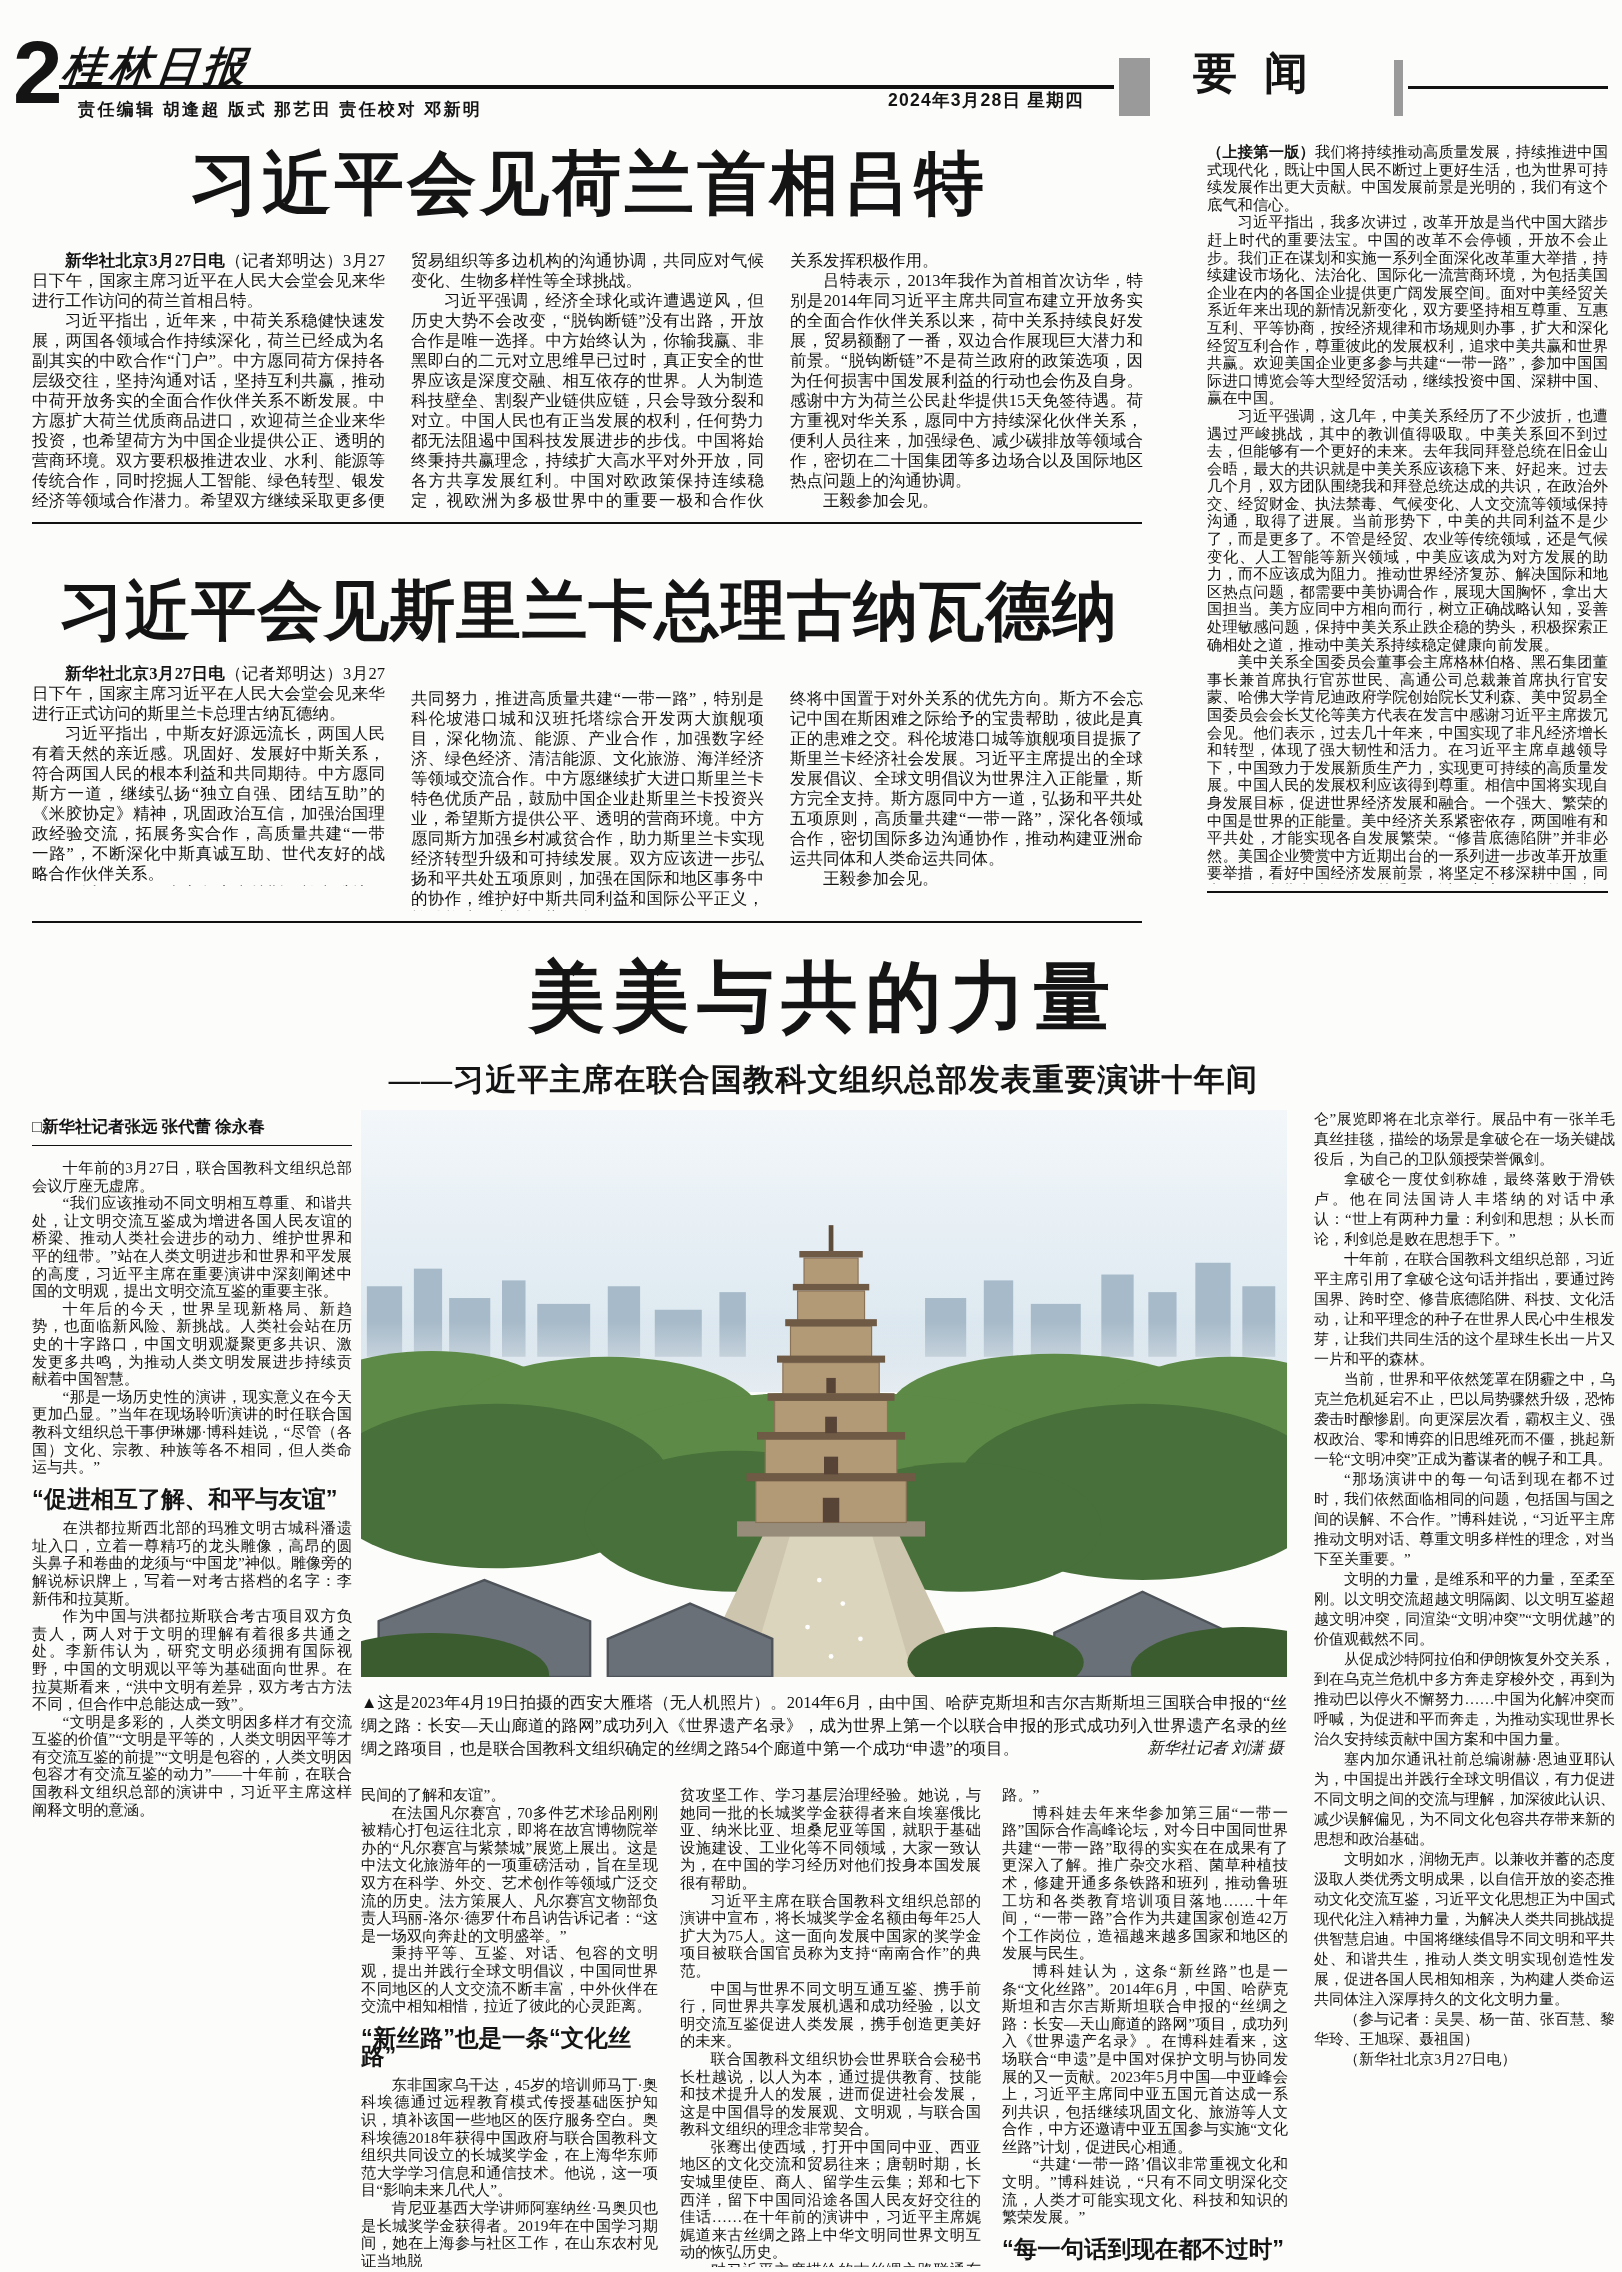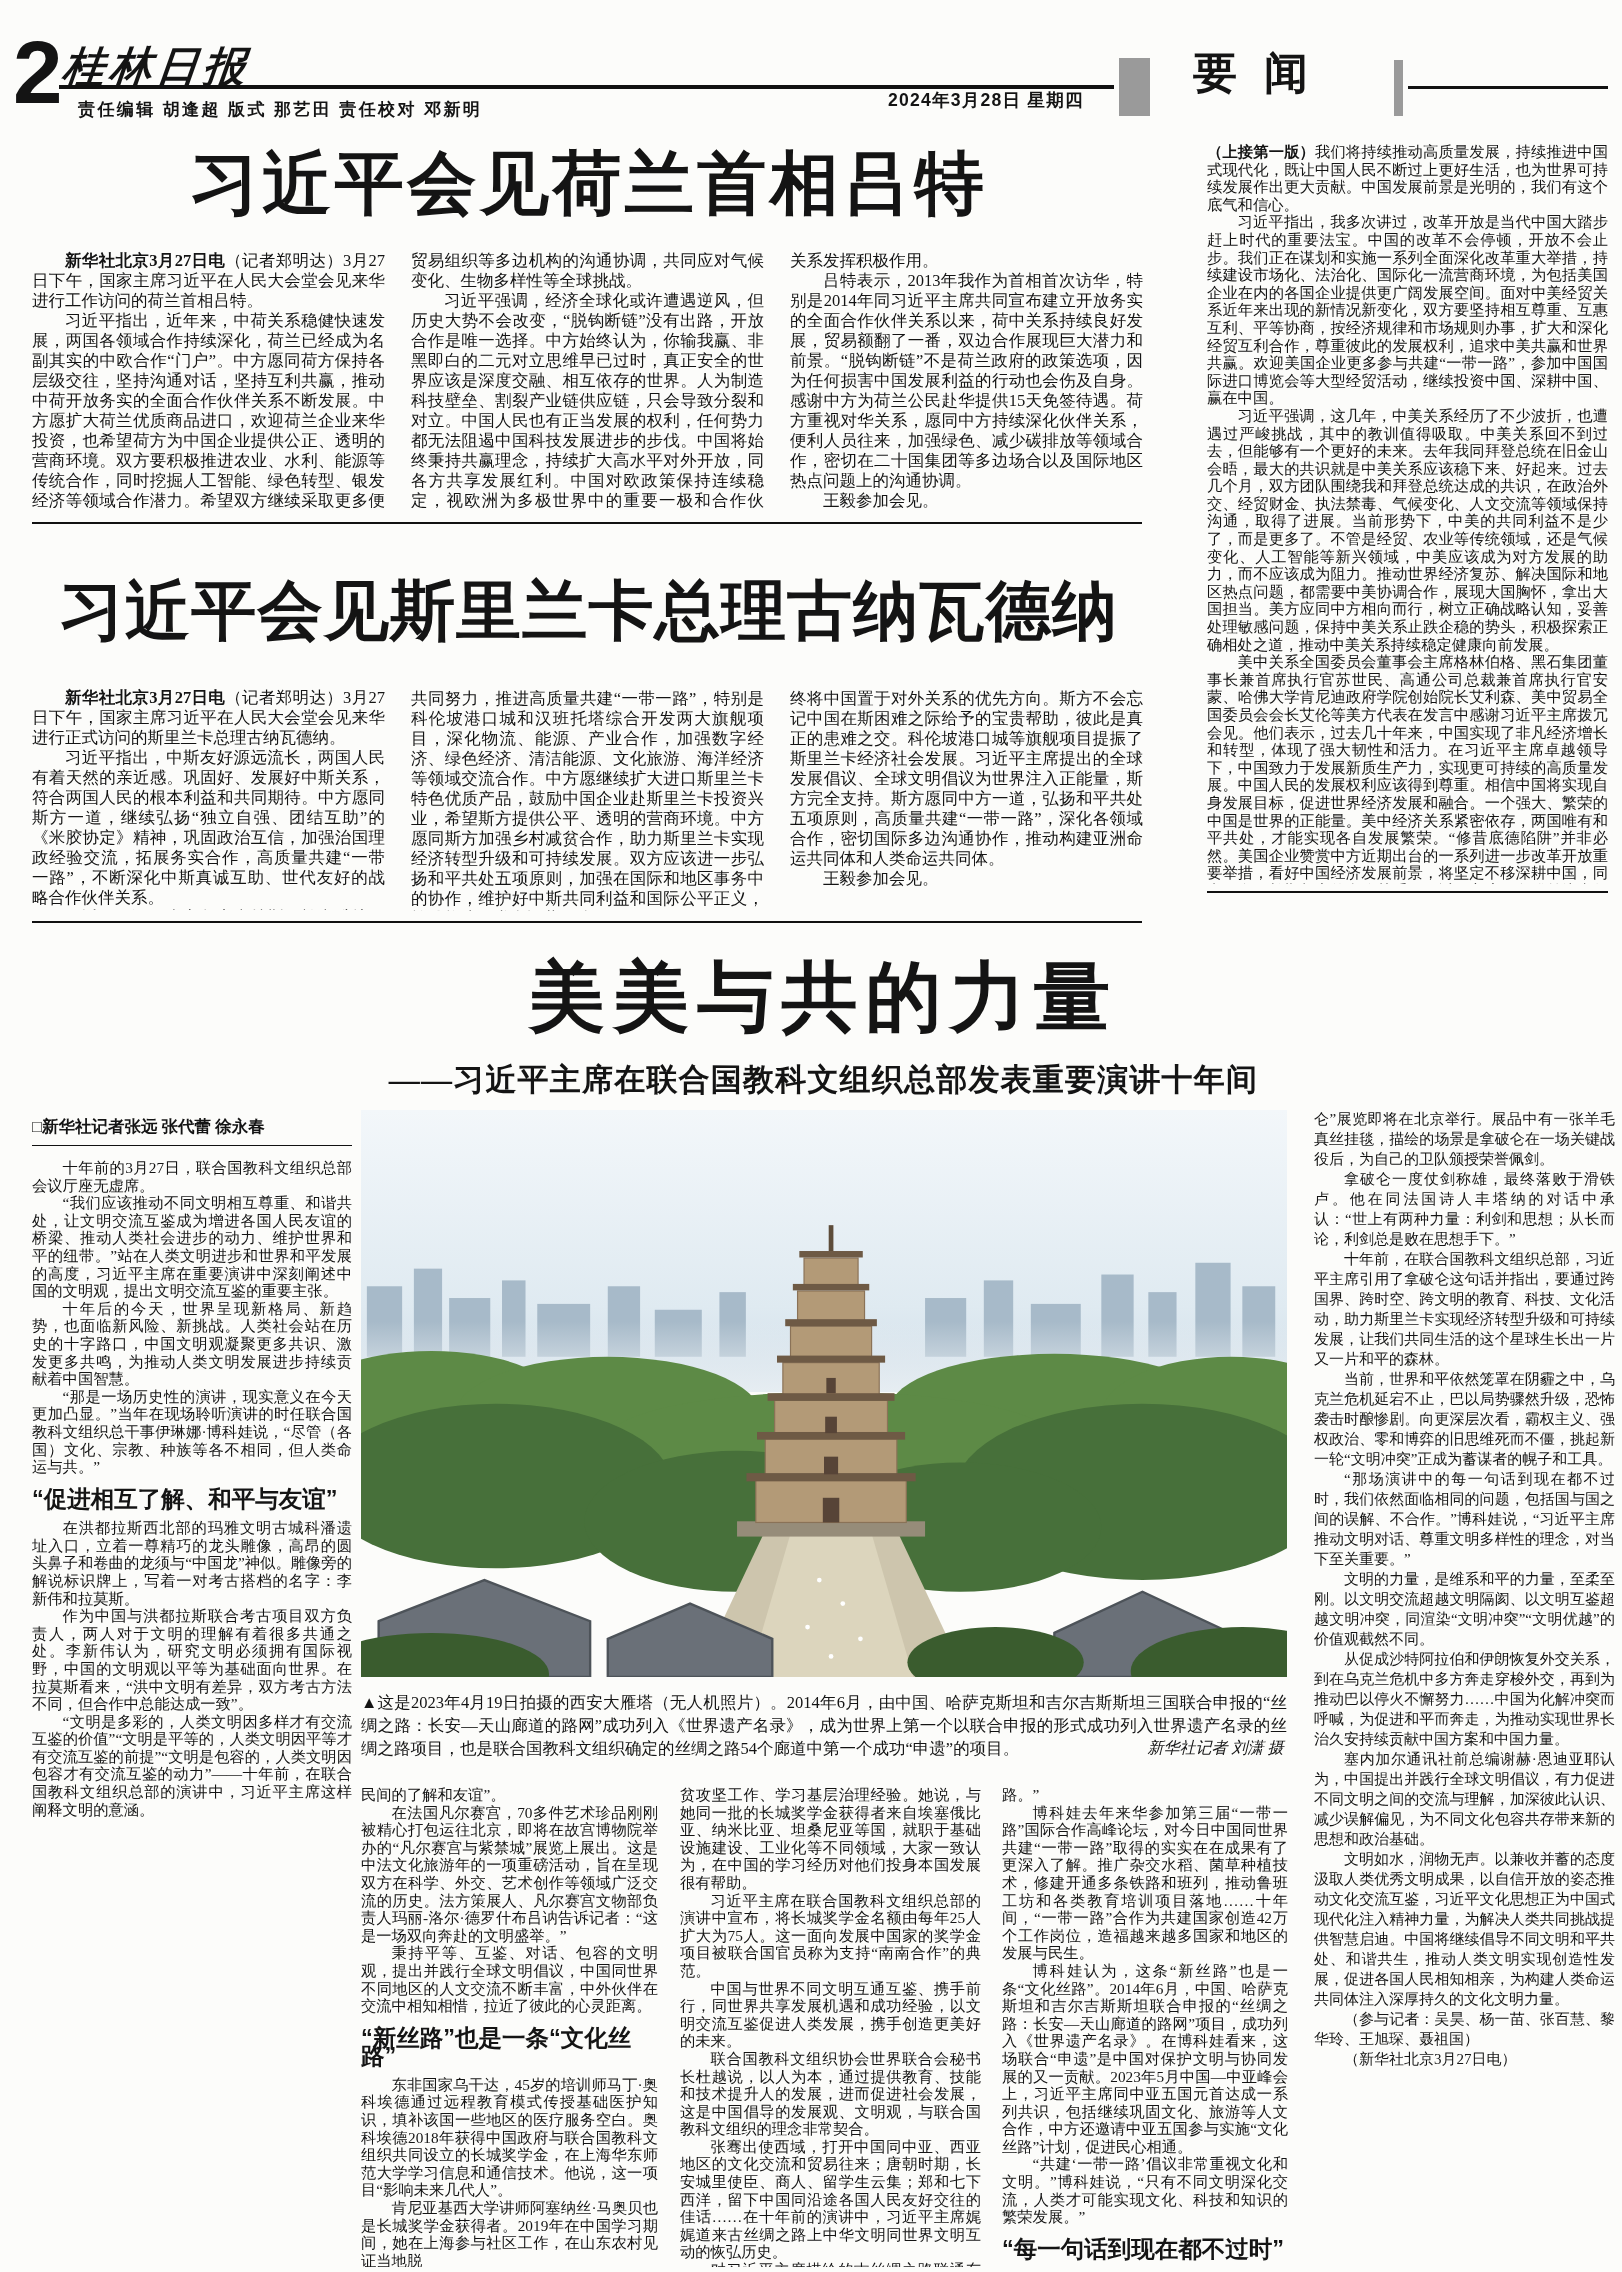--- a/index.html
+++ b/index.html
@@ -72,21 +72,21 @@
     <p>习近平强调，经济全球化或许遭遇逆风，但历史大势不会改变，“脱钩断链”没有出路，开放合作是唯一选择。中方始终认为，你输我赢、非黑即白的二元对立思维早已过时，真正安全的世界应该是深度交融、相互依存的世界。人为制造科技壁垒、割裂产业链供应链，只会导致分裂和对立。中国人民也有正当发展的权利，任何势力都无法阻遏中国科技发展进步的步伐。中国将始终秉持共赢理念，持续扩大高水平对外开放，同各方共享发展红利。中国对欧政策保持连续稳定，视欧洲为多极世界中的重要一极和合作伙伴。希望荷方继续为推动中欧相互了解、发展建设性</p>
   </div>
   <div class="ncol abody" style="left:790px;top:251px;width:353px;height:257px;">
     <p class="cont">关系发挥积极作用。</p>
     <p>吕特表示，2013年我作为首相首次访华，特别是2014年同习近平主席共同宣布建立开放务实的全面合作伙伴关系以来，荷中关系持续良好发展，贸易额翻了一番，双边合作展现巨大潜力和前景。“脱钩断链”不是荷兰政府的政策选项，因为任何损害中国发展利益的行动也会伤及自身。感谢中方为荷兰公民赴华提供15天免签待遇。荷方重视对华关系，愿同中方持续深化伙伴关系，便利人员往来，加强绿色、减少碳排放等领域合作，密切在二十国集团等多边场合以及国际地区热点问题上的沟通协调。</p>
     <p>王毅参加会见。</p>
   </div>
   <div class="rule" style="left:32px;top:522px;width:1110px;height:1.8px;"></div>
 
   <div class="headline h2a">习近平会见斯里兰卡总理古纳瓦德纳</div>
-  <div class="ncol abody" style="left:32px;top:688px;width:353px;height:222px;">
+  <div class="ncol abody" style="left:32px;top:664px;width:353px;height:222px;">
     <p><b class="lead-src">新华社北京3月27日电</b><span>（记者郑明达）3月27日下午，国家主席习近平在人民大会堂会见来华进行正式访问的斯里兰卡总理古纳瓦德纳。</span></p>
     <p>习近平指出，中斯友好源远流长，两国人民有着天然的亲近感。巩固好、发展好中斯关系，符合两国人民的根本利益和共同期待。中方愿同斯方一道，继续弘扬“独立自强、团结互助”的《米胶协定》精神，巩固政治互信，加强治国理政经验交流，拓展务实合作，高质量共建“一带一路”，不断深化中斯真诚互助、世代友好的战略合作伙伴关系。</p>
     <p>习近平强调，中方坚定支持斯里兰卡维护国家主权、独立、民族尊严，探索符合本国国情的现代化道路，将继续为斯里兰卡经济社会发展提供力所能及的帮助。双方要</p>
   </div>
   <div class="ncol abody" style="left:411px;top:689px;width:353px;height:222px;">
     <p class="cont">共同努力，推进高质量共建“一带一路”，特别是科伦坡港口城和汉班托塔综合开发两大旗舰项目，深化物流、能源、产业合作，加强数字经济、绿色经济、清洁能源、文化旅游、海洋经济等领域交流合作。中方愿继续扩大进口斯里兰卡特色优质产品，鼓励中国企业赴斯里兰卡投资兴业，希望斯方提供公平、透明的营商环境。中方愿同斯方加强乡村减贫合作，助力斯里兰卡实现经济转型升级和可持续发展。双方应该进一步弘扬和平共处五项原则，加强在国际和地区事务中的协作，维护好中斯共同利益和国际公平正义，推动构建人类命运共同体。</p>
 
   </div>
   <div class="ncol abody" style="left:790px;top:689px;width:353px;height:222px;">
     <p class="cont">终将中国置于对外关系的优先方向。斯方不会忘记中国在斯困难之际给予的宝贵帮助，彼此是真正的患难之交。科伦坡港口城等旗舰项目提振了斯里兰卡经济社会发展。习近平主席提出的全球发展倡议、全球文明倡议为世界注入正能量，斯方完全支持。斯方愿同中方一道，弘扬和平共处五项原则，高质量共建“一带一路”，深化各领域合作，密切国际多边沟通协作，推动构建亚洲命运共同体和人类命运共同体。</p>
@@ -247,21 +247,21 @@
     <p>博科娃去年来华参加第三届“一带一路”国际合作高峰论坛，对今日中国同世界共建“一带一路”取得的实实在在成果有了更深入了解。推广杂交水稻、菌草种植技术，修建开通多条铁路和班列，推动鲁班工坊和各类教育培训项目落地……十年间，“一带一路”合作为共建国家创造42万个工作岗位，造福越来越多国家和地区的发展与民生。</p>
     <p>博科娃认为，这条“新丝路”也是一条“文化丝路”。2014年6月，中国、哈萨克斯坦和吉尔吉斯斯坦联合申报的“丝绸之路：长安—天山廊道的路网”项目，成功列入《世界遗产名录》。在博科娃看来，这场联合“申遗”是中国对保护文明与协同发展的又一贡献。2023年5月中国—中亚峰会上，习近平主席同中亚五国元首达成一系列共识，包括继续巩固文化、旅游等人文合作，中方还邀请中亚五国参与实施“文化丝路”计划，促进民心相通。</p>
     <p>“共建‘一带一路’倡议非常重视文化和文明。”博科娃说，“只有不同文明深化交流，人类才可能实现文化、科技和知识的繁荣发展。”</p>
     <p class="subhead">“每一句话到现在都不过时”</p>
 
   </div>
 
   <div class="ncol fe" style="left:1314px;top:1109px;width:301px;height:1135px;">
     <p class="cont">仑”展览即将在北京举行。展品中有一张羊毛真丝挂毯，描绘的场景是拿破仑在一场关键战役后，为自己的卫队颁授荣誉佩剑。</p>
     <p>拿破仑一度仗剑称雄，最终落败于滑铁卢。他在同法国诗人丰塔纳的对话中承认：“世上有两种力量：利剑和思想；从长而论，利剑总是败在思想手下。”</p>
-    <p>十年前，在联合国教科文组织总部，习近平主席引用了拿破仑这句话并指出，要通过跨国界、跨时空、跨文明的教育、科技、文化活动，助力斯里兰卡实现经济转型升级和可持续发展，让我们共同生活的这个星球生长出一片又一片和平的森林。</p>
+    <p>十年前，在联合国教科文组织总部，习近平主席引用了拿破仑这句话并指出，要通过跨国界、跨时空、修昔底德陷阱、科技、文化活动，让和平理念的种子在世界人民心中生根发芽，让我们共同生活的这个星球生长出一片又一片和平的森林。</p>
     <p>当前，世界和平依然笼罩在阴霾之中，乌克兰危机延宕不止，巴以局势骤然升级，恐怖袭击时酿惨剧。向更深层次看，霸权主义、强权政治、零和博弈的旧思维死而不僵，挑起新一轮“文明冲突”正成为蓄谋者的幌子和工具。</p>
     <p>“那场演讲中的每一句话到现在都不过时，我们依然面临相同的问题，包括国与国之间的误解、不合作。”博科娃说，“习近平主席推动文明对话、尊重文明多样性的理念，对当下至关重要。”</p>
     <p>文明的力量，是维系和平的力量，至柔至刚。以文明交流超越文明隔阂、以文明互鉴超越文明冲突，同渲染“文明冲突”“文明优越”的价值观截然不同。</p>
     <p>从促成沙特阿拉伯和伊朗恢复外交关系，到在乌克兰危机中多方奔走穿梭外交，再到为推动巴以停火不懈努力……中国为化解冲突而呼喊，为促进和平而奔走，为推动实现世界长治久安持续贡献中国方案和中国力量。</p>
     <p>塞内加尔通讯社前总编谢赫·恩迪亚耶认为，中国提出并践行全球文明倡议，有力促进不同文明之间的交流与理解，加深彼此认识、减少误解偏见，为不同文化包容共存带来新的思想和政治基础。</p>
     <p>文明如水，润物无声。以兼收并蓄的态度汲取人类优秀文明成果，以自信开放的姿态推动文化交流互鉴，习近平文化思想正为中国式现代化注入精神力量，为解决人类共同挑战提供智慧启迪。中国将继续倡导不同文明和平共处、和谐共生，推动人类文明实现创造性发展，促进各国人民相知相亲，为构建人类命运共同体注入深厚持久的文化文明力量。</p>
     <p>（参与记者：吴昊、杨一苗、张百慧、黎华玲、王旭琛、聂祖国）</p>
     <p>（新华社北京3月27日电）</p>
   </div>
 

